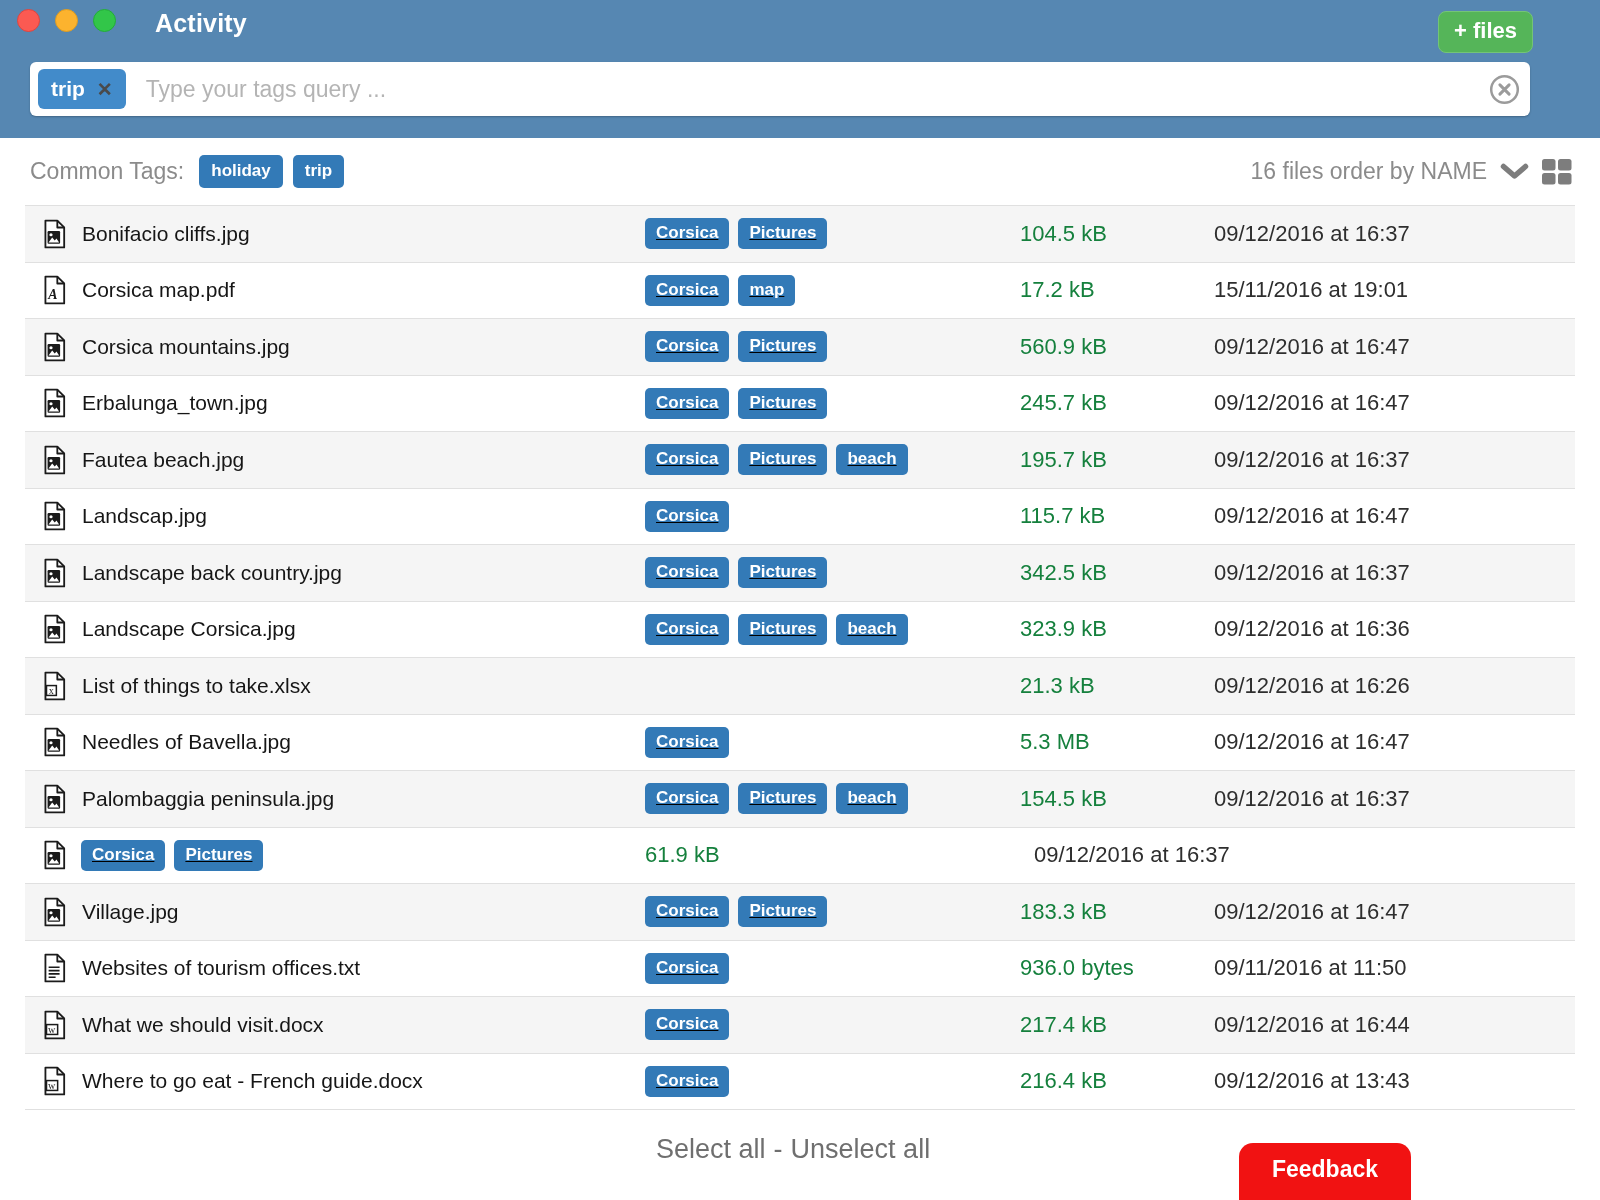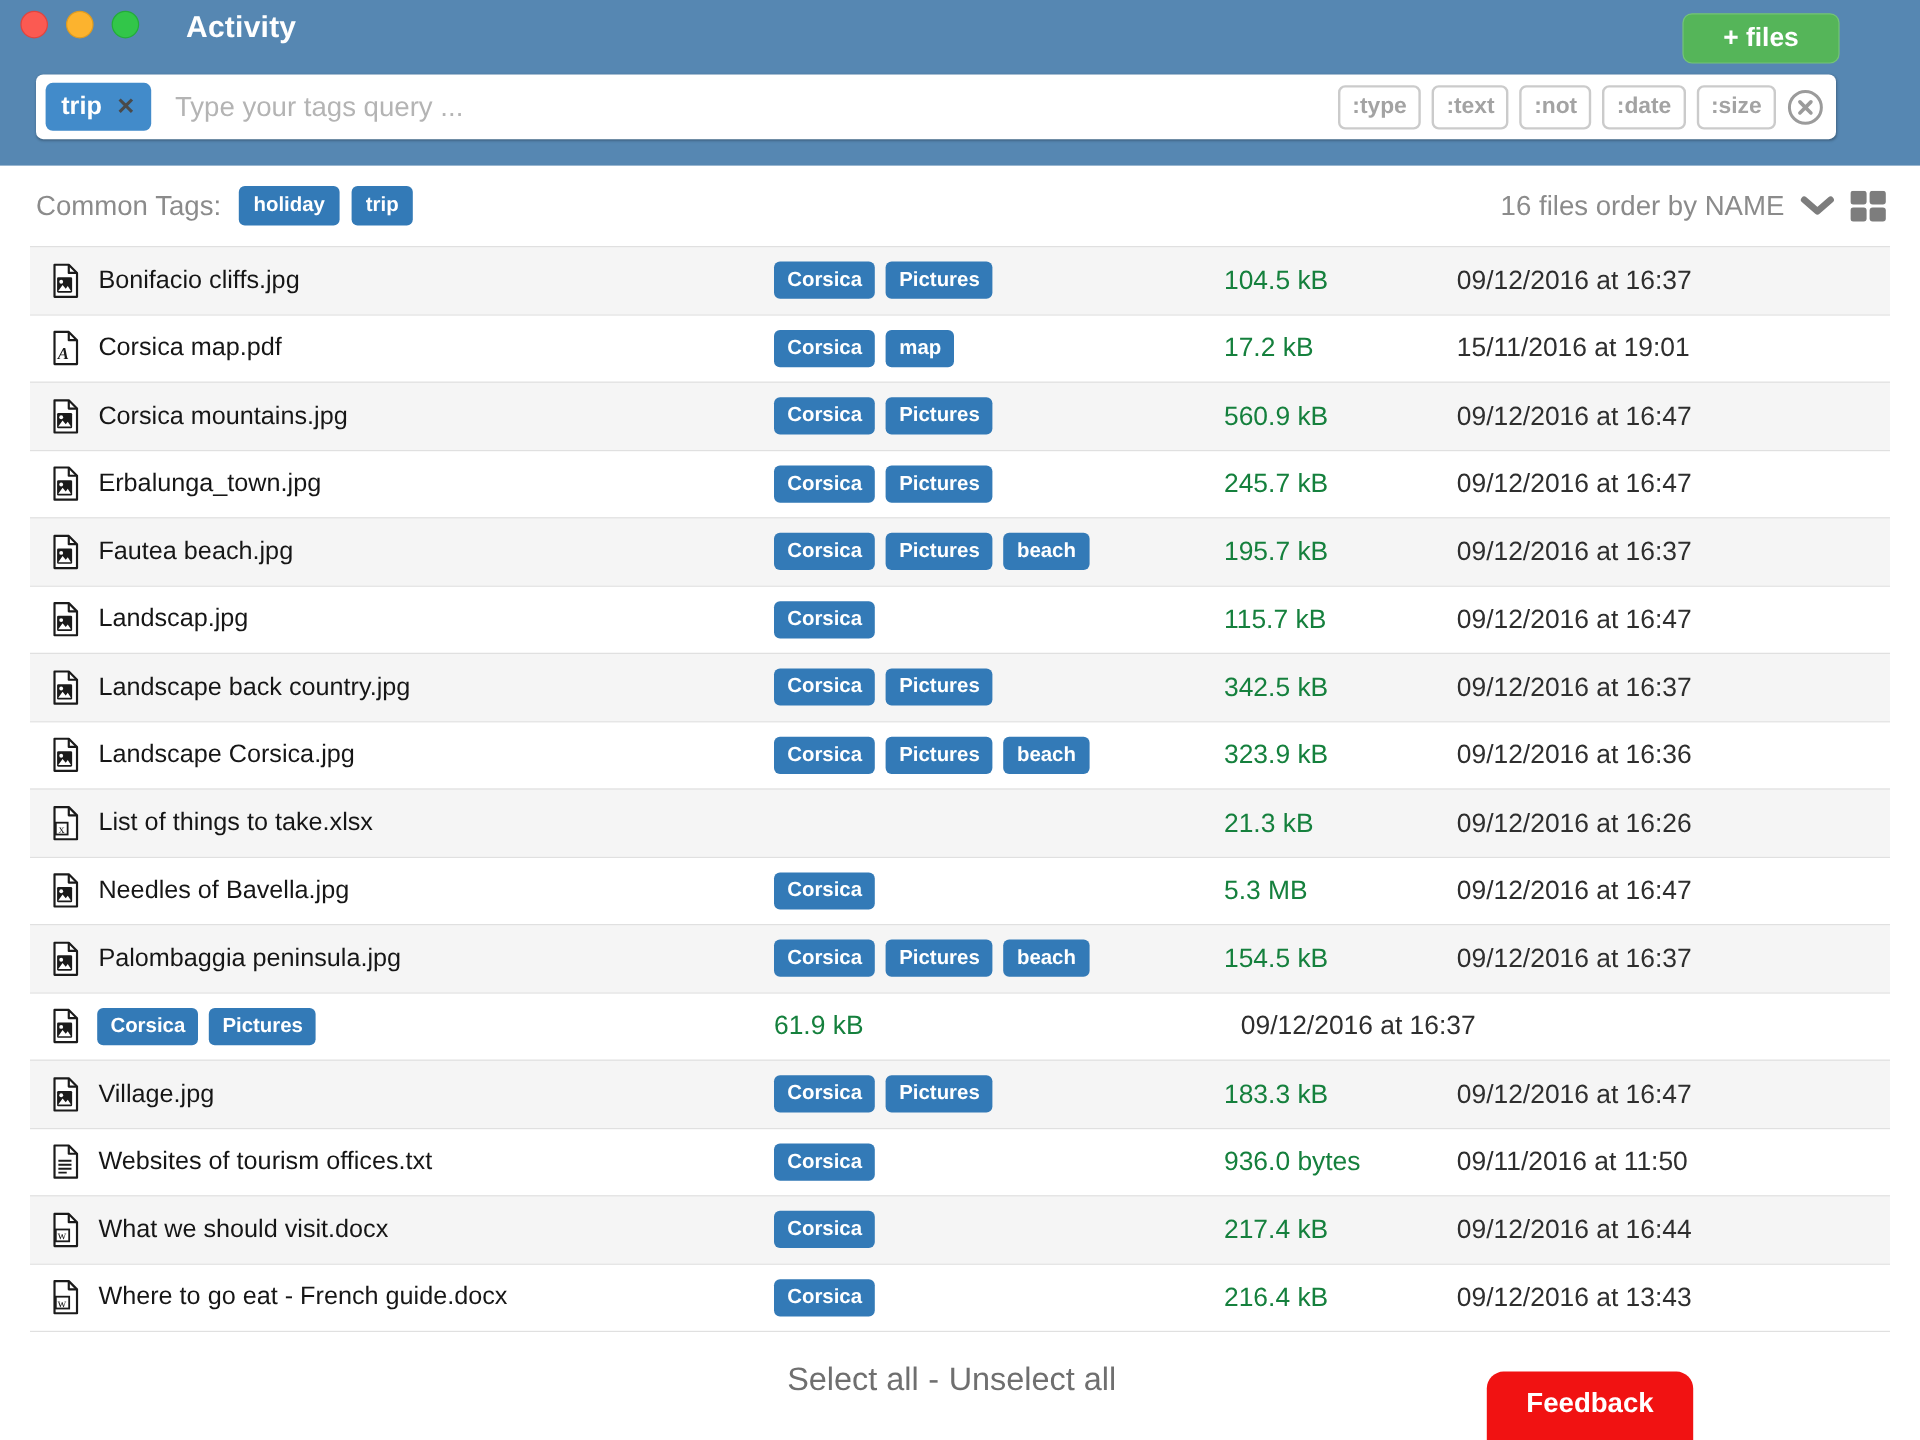--- a/index.html
+++ b/index.html
@@ -27,21 +27,21 @@
     position:absolute; left:155px; top:9px;
     color:#fff; font-size:25px; font-weight:bold; letter-spacing:0.2px;
   }
   .addfiles {
     position:absolute; right:67px; top:11px;
     background: var(--c-green, #55b559);
     border:1px solid #74c477;
     border-radius:8px;
     color:#fff; font-weight:bold; font-size:22px;
     font-family:"Liberation Sans", sans-serif;
-    padding:6px 33px 8px;
+    padding:6px 15px 8px;
     cursor:pointer;
   }
 
   
   .searchbar {
     position:absolute; left:30px; top:62px;
     width:1500px; height:54px;
     background:#fff;
     border-radius:6px;
     box-shadow:0 1px 2px rgba(0,0,0,.25);
@@ -106,21 +106,21 @@
     display:grid;
     grid-template-columns: 56px 564px 375px 180px 1fr;
     align-items:center;
     height:56.5px;
     border-top:1px solid #e0e0e0;
     cursor:pointer;
   }
   .file-row:nth-child(odd) { background: var(--c-stripe, #f5f5f5); }
   .file-icon { margin-left:16px; display:flex; align-items:center; }
   .file-name { color:#161616; font-size:21px; padding-left:1px; white-space:nowrap; overflow:hidden; }
-  .file-tags { display:flex; gap:9px; }
+  .file-tags { display:flex; gap:9px;text-decoration:underline; }
   .file-tags .chip { font-size:17px; padding:5px 11px 6px; }
   .file-size { color:#15803d; font-size:22px; }
   .file-date { color:#2e2e2e; font-size:22px; padding-left:14px; white-space:nowrap; }
 
   
   .footer { position:relative; height:83px; }
   .select-links {
     position:absolute; left:656px; top:24px;
     color:#6f6f6f; font-size:27px;
     display:flex; gap:8px;
@@ -151,27 +151,20 @@
     </div>
     <div class="win-title">Activity</div>
     <button class="addfiles">+ files</button>
 
     <div class="searchbar">
       <span class="schip">
         <span>trip</span>
         <span class="schip-x">✕</span>
       </span>
       <input class="sinput" placeholder="Type your tags query ..." style="">
-      <div class="filters" id="filters">
-          <button class="filter-btn">:type</button>
-          <button class="filter-btn">:text</button>
-          <button class="filter-btn">:not</button>
-          <button class="filter-btn">:date</button>
-          <button class="filter-btn">:size</button>
-        </div>
       <span class="clear">
         <svg width="31" height="31" viewBox="0 0 31 31">
           <circle cx="15.5" cy="15.5" r="13.3" fill="none" stroke="#9b9b9b" stroke-width="2.5"></circle>
           <path d="M10.9 10.9l9.2 9.2M20.1 10.9l-9.2 9.2" stroke="#9b9b9b" stroke-width="3" stroke-linecap="round"></path>
         </svg>
       </span>
     </div>
   </header>
 
   <div class="common-row">

